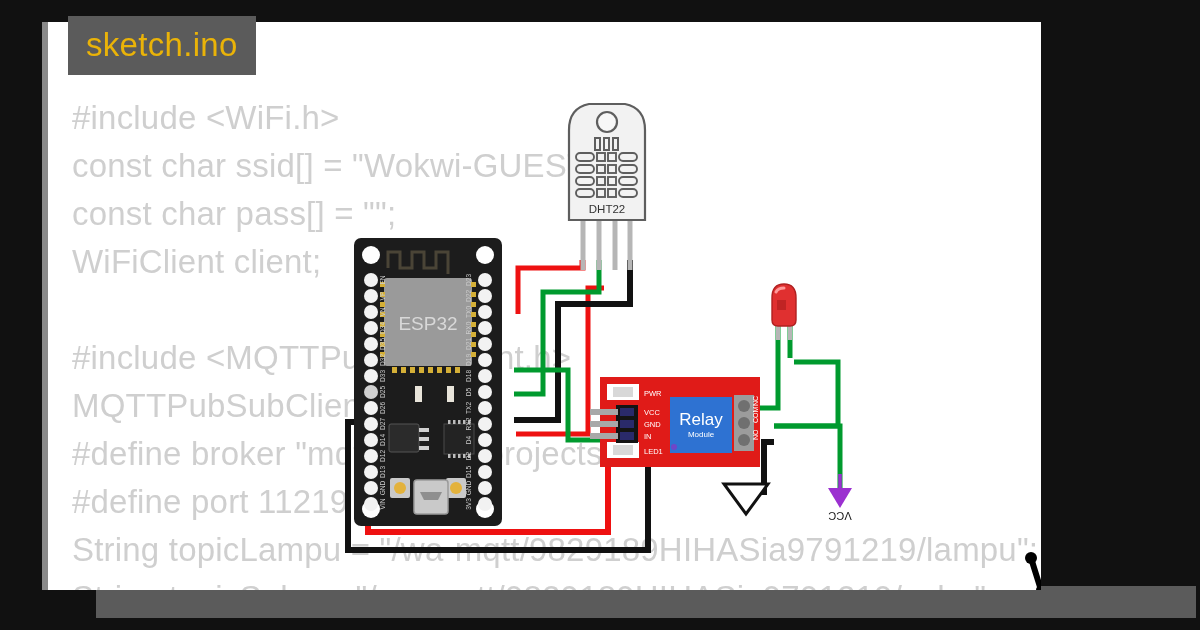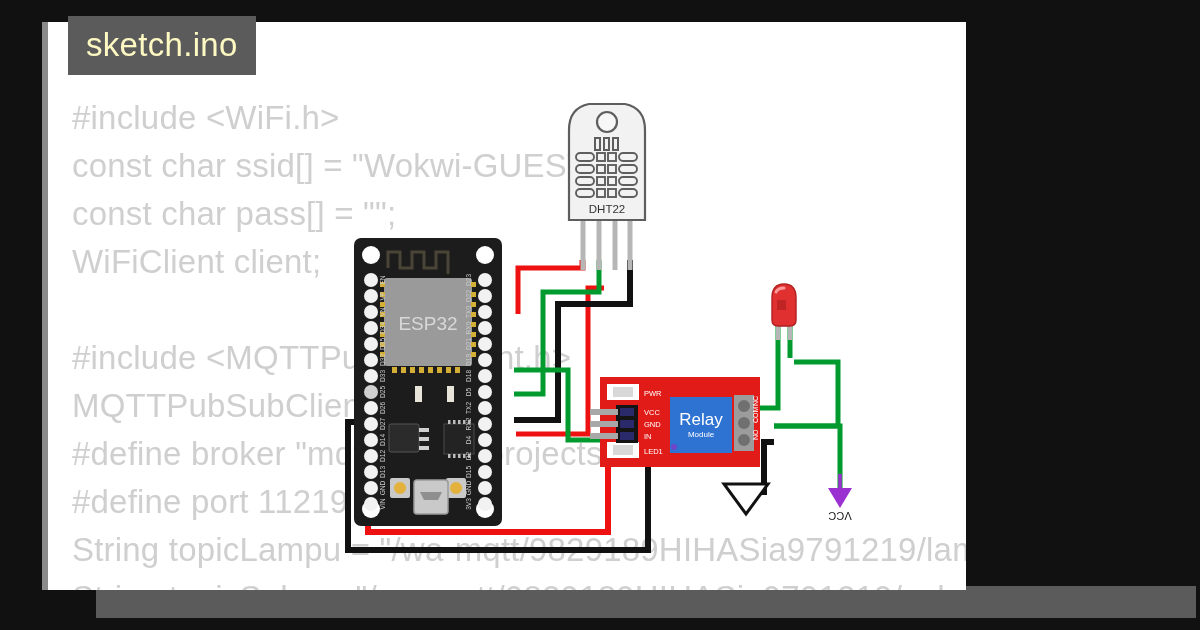--- a/index.html
+++ b/index.html
@@ -12,21 +12,21 @@
   #stage{position:absolute;inset:0;width:1200px;height:630px;}
 
   
   .bottom-bar{
     position:absolute;left:96px;top:586px;width:1100px;height:32px;
     background:#5b5b5b;
   }
 
   
   .sheet{
-    position:absolute;left:42px;top:22px;width:924px;height:568px;
+    position:absolute;left:42px;top:22px;width:999px;height:568px;
     background:#ffffff;
     border-left:6px solid #8a8a8a;
     box-sizing:border-box;
     overflow:hidden;
     padding-left:7px;
   }
 
   
   .code{
     position:absolute;left:24px;top:72px;width:1300px;
@@ -34,21 +34,21 @@
     font-size:33px;
     line-height:48px;
     white-space:nowrap;
     letter-spacing:.2px;
   }
   .code div{height:48px;}
 
   
   .tab{
     position:absolute;left:68px;top:16px;
-    background:#5b5b5b;color:#fef9c3;
+    background:#5b5b5b;color:#eab308;
     font-size:33px;line-height:1;
     padding:12px 18px 14px 18px;
     letter-spacing:.3px;
     z-index:40;
   }
 
   
   .diagram{position:absolute;inset:0;z-index:20;pointer-events:none;}
 
   

